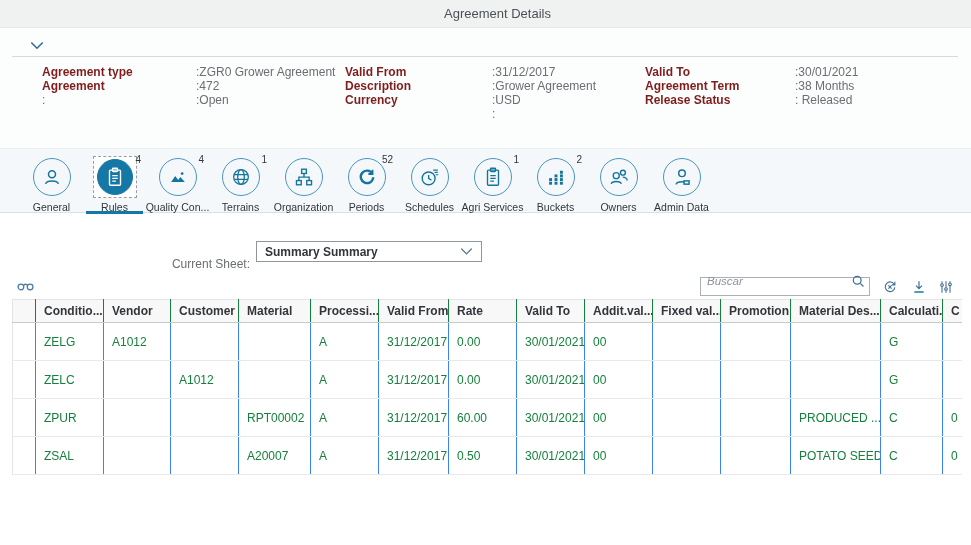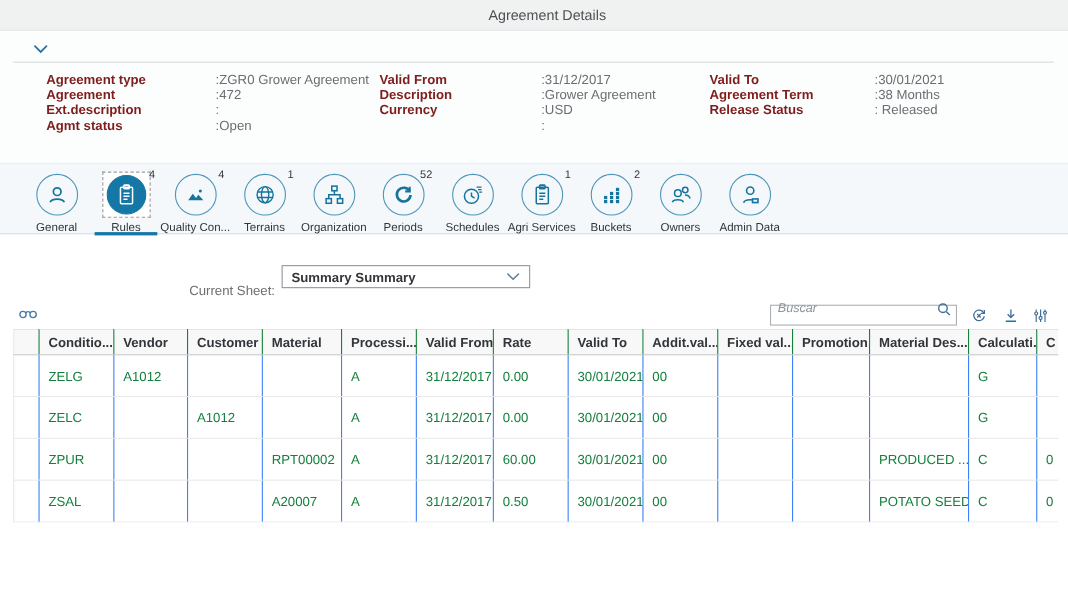--- a/index.html
+++ b/index.html
@@ -100,23 +100,21 @@
           <path d="M2 1.5l6 6 6-6" fill="none" stroke="currentColor" stroke-width="1.8" stroke-linecap="round"></path>
         </svg>
     </span>
     <div class="panel-divider"></div>
     <div class="fields" id="fields">
         <div class="info-col col0">
           <span class="f-label">Agreement type</span>
           <span class="f-value">:ZGR0 Grower Agreement</span>
           <span class="f-label">Agreement</span>
           <span class="f-value">:472</span>
-          <span class="f-label">Ext.description</span>
           <span class="f-value">:</span>
-          <span class="f-label">Agmt status</span>
           <span class="f-value">:Open</span>
         </div>
         <div class="info-col col1">
           <span class="f-label">Valid From</span>
           <span class="f-value">:31/12/2017</span>
           <span class="f-label">Description</span>
           <span class="f-value">:Grower Agreement</span>
           <span class="f-label">Currency</span>
           <span class="f-value">:USD</span>
           <span class="f-label"></span>

